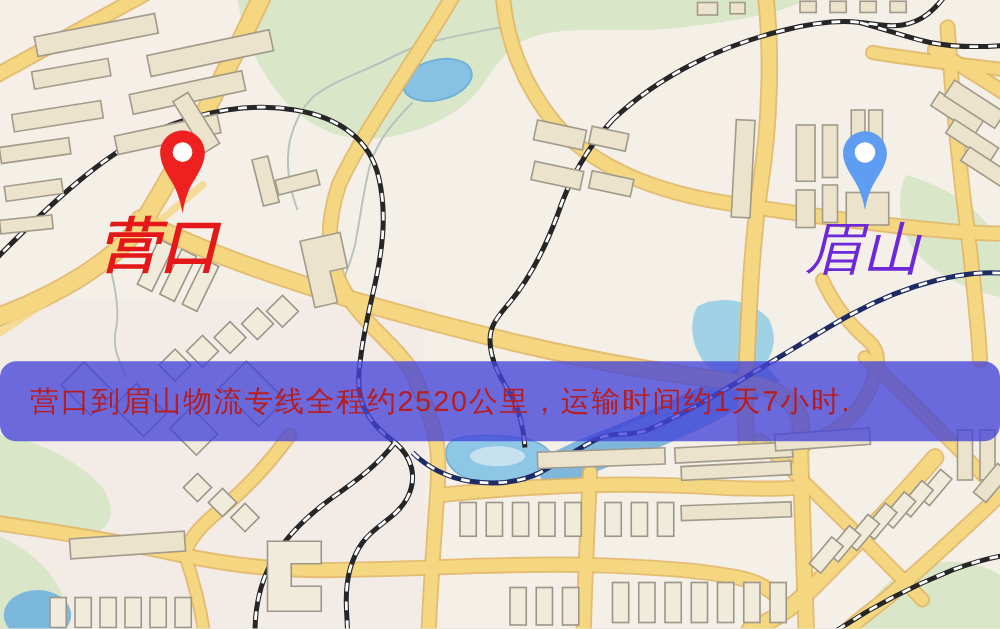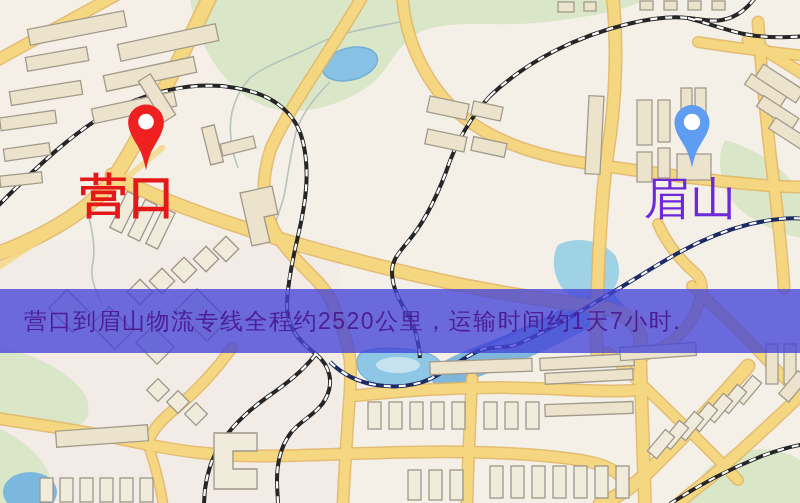--- a/index.html
+++ b/index.html
@@ -7,21 +7,21 @@
          font-family:"Liberation Sans","DejaVu Sans",sans-serif;background:#f4efe7;}
   #map-svg{position:absolute;left:0;top:0;filter:blur(.45px) saturate(.96);}
   .case{fill:none;stroke:#e3b45c;stroke-linecap:round;stroke-linejoin:round;opacity:.85;}
   .rfill{fill:none;stroke:#f6d77e;stroke-linecap:round;stroke-linejoin:round;}
   .railbase{fill:none;stroke:#262626;stroke-width:4;stroke-linecap:butt;}
   .raildash{fill:none;stroke:#ffffff;stroke-width:2.2;stroke-dasharray:7 8;}
   .bld{fill:#ece3cb;stroke:#a29b8b;stroke-width:1.3;}
   .bld2{fill:#f1ebdb;stroke:#9d9789;stroke-width:1.3;}
   .green{fill:#d9e6c6;stroke:none;}
   .stream{fill:none;stroke:#b9c3bd;stroke-width:1.6;}
-  .label{position:absolute;line-height:1;white-space:nowrap;user-select:none;}
+  .label{position:absolute;line-height:1;white-space:nowrap;user-select:none;font-style:italic;}
   #origin-label{left:80px;top:172px;font-size:47px;font-weight:700;letter-spacing:2px;}
   #dest-label{left:644px;top:176px;font-size:45px;font-weight:500;letter-spacing:2px;}
   .pin{position:absolute;width:42px;}
   #origin-pin{left:125px;top:103px;}
   #dest-pin{left:671px;top:104px;}
   #route-banner{position:absolute;left:0;top:289px;width:800px;height:64px;
     display:flex;align-items:center;padding-left:24px;box-sizing:border-box;
     font-size:23px;letter-spacing:1.5px;white-space:nowrap;overflow:hidden;}
 </style>
 </head>
@@ -249,21 +249,21 @@
     <rect class="bld2" x="698" y="403" width="12" height="28" transform="rotate(40 704 417)"></rect>
     <rect class="bld2" x="684" y="412" width="12" height="28" transform="rotate(40 690 426)"></rect>
     <rect class="bld2" x="669" y="421" width="12" height="28" transform="rotate(40 675 435)"></rect>
     <rect class="bld2" x="655" y="430" width="12" height="28" transform="rotate(40 661 444)"></rect>
     <rect class="bld" x="766" y="344" width="12" height="40"></rect>
         <rect class="bld" x="784" y="344" width="12" height="40"></rect>
     <rect class="bld" x="778" y="380" width="30" height="13" transform="rotate(-50 793 386)"></rect>
   </g>
 </svg>
 
-  <div id="route-banner" style="background:rgba(68,68,216,0.78);color:#4c1d95;">
+  <div id="route-banner" style="background:rgba(68,68,216,0.78);color:#b91c1c;border-radius:13px;">
     <span>营口到眉山物流专线全程约2520公里，运输时间约1天7小时.</span>
   </div>
 
   <div class="pin" id="origin-pin">
     <svg width="42" height="70" viewBox="0 0 40 66">
       <path d="M20 1 C10.6 1 3 8.6 3 18 C3 24.5 6.5 31.5 10.5 38 C14 43.5 17.5 50 20 64 C22.5 50 26 43.5 29.5 38 C33.5 31.5 37 24.5 37 18 C37 8.6 29.4 1 20 1 Z" fill="#ee2020"></path>
       <circle cx="20" cy="17.5" r="7.5" fill="#ffffff"></circle>
     </svg>
   </div>
   <div class="label" id="origin-label" style="color:#e41818;">营口</div>

